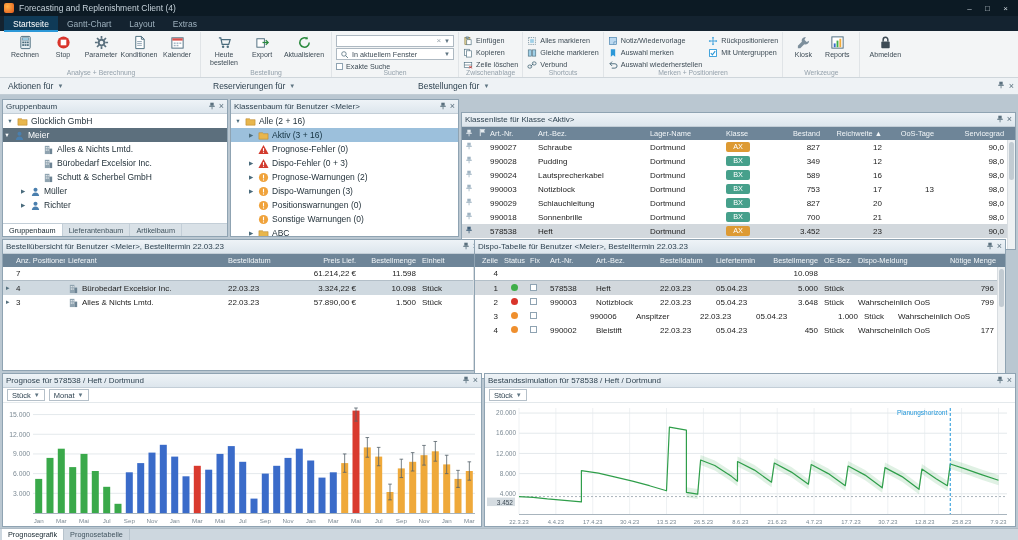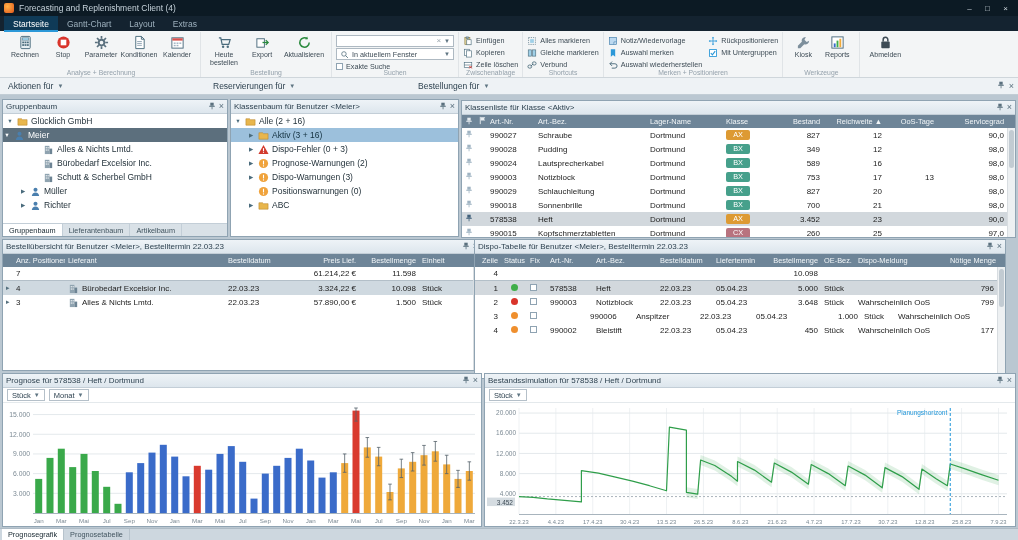--- a/index.html
+++ b/index.html
@@ -46,21 +46,21 @@
 
 .workspace{position:absolute;top:96px;left:0;right:0;bottom:0;background:#bac7d1;}
 .panel{position:absolute;background:#fff;border:1px solid #8fa3b2;display:flex;flex-direction:column;overflow:hidden;}
 .phead{height:14px;background:linear-gradient(#eef3f7,#dde6ed);border-bottom:1px solid #c3ced7;display:flex;align-items:center;padding:0 3px;flex:none;}
 .ptitle{font-size:8px;color:#2e4250;flex:1;white-space:nowrap;overflow:hidden;}
 .pico{display:flex;align-items:center;gap:3px;color:#5a707e;flex:none;}
 .pico .x{font-size:9px;line-height:1;}
 .pbody{flex:1;position:relative;overflow:hidden;background:#fff;}
 #p-grup{left:2px;top:3px;width:226px;height:138px;}
 #p-klb{left:230px;top:3px;width:229px;height:138px;}
-#p-kll{left:461px;top:4px;width:555px;height:138px;}
+#p-kll{left:461px;top:16px;width:555px;height:138px;}
 #p-best{left:2px;top:143px;width:480px;height:132px;}
 #p-disp{left:474px;top:143px;width:532px;height:140px;}
 #p-prog{left:2px;top:277px;width:480px;height:154px;}
 #p-sim{left:484px;top:277px;width:532px;height:154px;}
 
 
 .titem{display:flex;align-items:center;height:14px;gap:3px;font-size:8.5px;color:#1e2d36;white-space:nowrap;}
 .titem.sel{background:#5c6f7d;color:#fff;}
 .titem.sel .texp{color:#fff;}
 .titem.sel2{background:#9cc0dc;color:#12303f;}
@@ -551,28 +551,39 @@
         <div class="titem sel2" style="padding-left: 16px;">
           <span class="texp">▶</span>
           <span class="tico">
             <svg viewBox="0 0 12 10">
               <path d="M1 2h4l1 1h5v6H1z" fill="#e8b64c" stroke="#b8862c" stroke-width="0.6"></path>
             </svg>
           </span>
           <span>Aktiv (3 + 16)</span>
         </div>
         <div class="titem" style="padding-left: 16px;">
-          <span class="texp">▶</span>
+          <span class="texp"></span>
           <span class="tico">
             <svg viewBox="0 0 12 12">
               <path d="M6 1L11.5 11H0.5z" fill="#d23b2e"></path>
               <rect x="5.4" y="4.5" width="1.2" height="3.2" fill="#fff"></rect>
               <rect x="5.4" y="8.4" width="1.2" height="1.2" fill="#fff"></rect>
             </svg>
           </span>
+          <span>Prognose-Fehler (0)</span>
+        </div>
+        <div class="titem" style="padding-left: 16px;">
+          <span class="texp">▶</span>
+          <span class="tico">
+            <svg viewBox="0 0 12 12">
+              <path d="M6 1L11.5 11H0.5z" fill="#d23b2e"></path>
+              <rect x="5.4" y="4.5" width="1.2" height="3.2" fill="#fff"></rect>
+              <rect x="5.4" y="8.4" width="1.2" height="1.2" fill="#fff"></rect>
+            </svg>
+          </span>
           <span>Dispo-Fehler (0 + 3)</span>
         </div>
         <div class="titem" style="padding-left: 16px;">
           <span class="texp">▶</span>
           <span class="tico">
             <svg viewBox="0 0 12 12">
               <circle cx="6" cy="6" r="5" fill="#f0a33c"></circle>
               <rect x="5.4" y="3" width="1.2" height="4" fill="#fff"></rect>
               <rect x="5.4" y="8" width="1.2" height="1.3" fill="#fff"></rect>
             </svg>
@@ -593,20 +604,31 @@
         <div class="titem" style="padding-left: 16px;">
           <span class="texp"></span>
           <span class="tico">
             <svg viewBox="0 0 12 12">
               <circle cx="6" cy="6" r="5" fill="#f0a33c"></circle>
               <rect x="5.4" y="3" width="1.2" height="4" fill="#fff"></rect>
               <rect x="5.4" y="8" width="1.2" height="1.3" fill="#fff"></rect>
             </svg>
           </span>
           <span>Positionswarnungen (0)</span>
+        </div>
+        <div class="titem" style="padding-left: 16px;">
+          <span class="texp"></span>
+          <span class="tico">
+            <svg viewBox="0 0 12 12">
+              <circle cx="6" cy="6" r="5" fill="#f0a33c"></circle>
+              <rect x="5.4" y="3" width="1.2" height="4" fill="#fff"></rect>
+              <rect x="5.4" y="8" width="1.2" height="1.3" fill="#fff"></rect>
+            </svg>
+          </span>
+          <span>Sonstige Warnungen (0)</span>
         </div>
         <div class="titem" style="padding-left: 16px;">
           <span class="texp">▶</span>
           <span class="tico">
             <svg viewBox="0 0 12 10">
               <path d="M1 2h4l1 1h5v6H1z" fill="#e8b64c" stroke="#b8862c" stroke-width="0.6"></path>
             </svg>
           </span>
           <span>ABC</span>
         </div>

